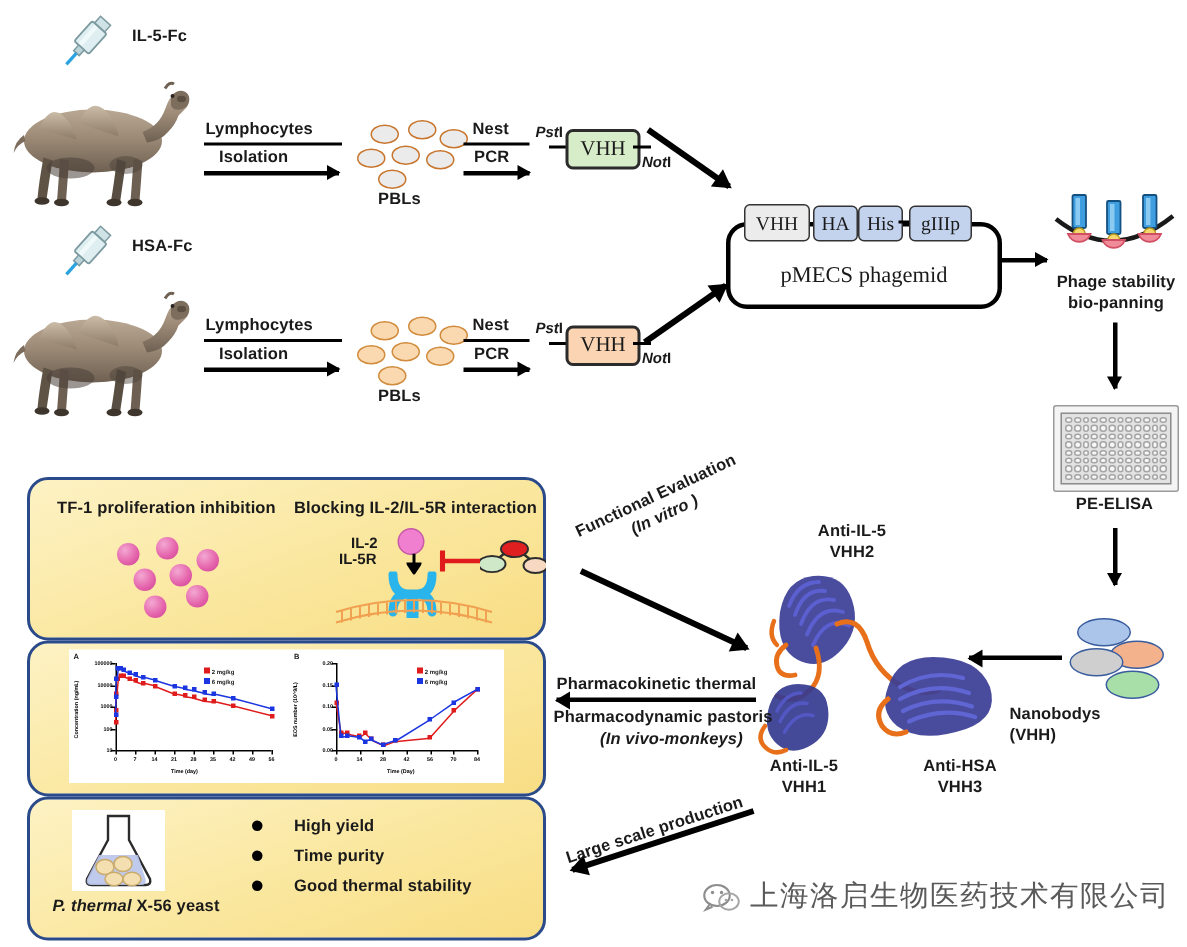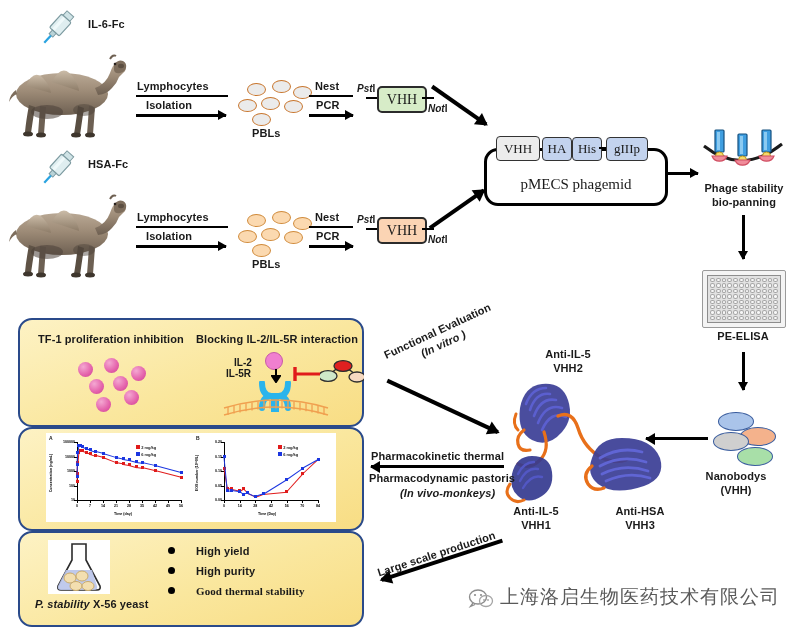--- a/index.html
+++ b/index.html
@@ -107,21 +107,21 @@
   <svg width="46" height="42" viewBox="0 0 46 42">
     <g transform="rotate(42 23 21)">
       <rect x="14" y="2" width="9" height="6" fill="#cfe3e6" stroke="#7c9aa0" stroke-width="1"></rect>
       <rect x="12" y="8" width="13" height="18" rx="1.5" fill="#dfeef0" stroke="#7c9aa0" stroke-width="1.2"></rect>
       <rect x="15" y="9" width="3" height="16" fill="#f2fafb" opacity=".85"></rect>
       <rect x="16" y="26" width="5" height="5" fill="#b9d3d8" stroke="#7c9aa0" stroke-width="1"></rect>
       <line x1="18.5" y1="31" x2="18.5" y2="41" stroke="#2aa3e0" stroke-width="2.2"></line>
     </g>
   </svg>
 </div>
-<div class="abs lbl" style="left:88px;top:18px;">IL-6-Fc</div>
+<div class="abs lbl" style="left:88px;top:18px;">IL-5-Fc</div>
 
 <div class="camel" style="left:2px;top:42px;">
   <svg width="132" height="100" viewBox="0 0 132 100">
     <defs>
       <linearGradient id="cbody1" x1="0" y1="0" x2="0" y2="1">
         <stop offset="0%" stop-color="#b9a894"></stop>
           <stop offset="45%" stop-color="#9c8a76"></stop>
         <stop offset="100%" stop-color="#6e6052"></stop>
       </linearGradient>
       <linearGradient id="chump1" x1="0" y1="0" x2="0" y2="1">
@@ -420,21 +420,21 @@
     </div>
 </div>
 <div class="abs lbl" style="left:702px;top:330px;width:82px;text-align:center;">PE-ELISA</div>
 
 <div class="arrow-v" style="left:742px;top:352px;height:38px;"></div>
 
 <div class="nb" style="left:718px;top:412px;width:34px;height:17px;background:#aac4ea;"></div>
 <div class="nb" style="left:740px;top:427px;width:34px;height:17px;background:#f4b28c;"></div>
 <div class="nb" style="left:713px;top:432px;width:34px;height:17px;background:#cfcfcf;"></div>
 <div class="nb" style="left:737px;top:447px;width:34px;height:17px;background:#a8dfa8;"></div>
-<div class="abs lbl" style="left:689px;top:470px;width:94px;text-align:center;">
+<div class="abs lbl" style="left:673px;top:470px;width:94px;">
   <div>Nanobodys</div>
   <div>(VHH)</div>
 </div>
 
 <div class="abs" style="left:500px;top:370px;">
   <svg width="200" height="150" viewBox="0 0 200 150">
 
     <g transform="translate(12,10)">
       <path d="M8 28 q4 -22 22 -24 q20 -2 26 16 q6 18 -6 32 q-14 16 -30 8 q-15 -8 -12 -32 z" fill="#3b3e96" opacity=".92"></path>
       <path d="M14 24 q6 -16 20 -16 M18 30 q6 -18 20 -16 M22 36 q7 -19 22 -16 M26 43 q8 -20 24 -15 M30 50 q9 -20 24 -13" stroke="#5b5fcf" stroke-width="2.6" fill="none" stroke-linecap="round"></path>
@@ -752,28 +752,28 @@
   <svg width="62" height="54" viewBox="0 0 62 54">
     <path d="M24 4 L24 20 L10 46 q-1 4 3 4 L49 50 q4 0 3 -4 L38 20 L38 4 Z" fill="#ffffff" stroke="#2b2b2b" stroke-width="1.6"></path>
     <path d="M18 30 L44 30 L49 46 q1 4 -3 4 L13 50 q-4 0 -3 -4 Z" fill="#b9c4ea" opacity=".9"></path>
     <ellipse cx="22" cy="38" rx="6" ry="5" fill="#f3dfb0" stroke="#c9ab6c" stroke-width="1"></ellipse>
     <ellipse cx="34" cy="36" rx="6" ry="5" fill="#f3dfb0" stroke="#c9ab6c" stroke-width="1"></ellipse>
     <ellipse cx="28" cy="46" rx="6" ry="4.5" fill="#f3dfb0" stroke="#c9ab6c" stroke-width="1"></ellipse>
     <ellipse cx="40" cy="46" rx="6" ry="4.5" fill="#f3dfb0" stroke="#c9ab6c" stroke-width="1"></ellipse>
   </svg>
 </div>
 <div class="abs lbl" style="left:35px;top:598px;white-space:nowrap;">
-  <i>P. stability</i><span> X-56 yeast</span>
+  <i>P. thermal</i><span> X-56 yeast</span>
 </div>
 <div class="bullet" style="left:168px;top:547px;"></div>
 <div class="abs lbl" style="left:196px;top:545px;">High yield</div>
 <div class="bullet" style="left:168px;top:567px;"></div>
-<div class="abs lbl" style="left:196px;top:565px;">High purity</div>
+<div class="abs lbl" style="left:196px;top:565px;">Time purity</div>
 <div class="bullet" style="left:168px;top:587px;"></div>
-<div class="abs lbl" style="left:196px;top:585px;font-family:Liberation Serif, serif;">Good thermal stability</div>
+<div class="abs lbl" style="left:196px;top:585px;">Good thermal stability</div>
 
 <div class="abs" style="left:468px;top:588px;">
   <svg width="26" height="22" viewBox="0 0 26 22">
     <ellipse cx="10" cy="9" rx="8.5" ry="7" fill="none" stroke="#8d8d8d" stroke-width="1.4"></ellipse>
     <path d="M5 15 l-2.5 3.5 L7 16.5" fill="none" stroke="#8d8d8d" stroke-width="1.3"></path>
     <circle cx="7" cy="7" r="1.1" fill="#8d8d8d"></circle>
     <circle cx="13" cy="7" r="1.1" fill="#8d8d8d"></circle>
     <ellipse cx="18" cy="13" rx="6.5" ry="5.5" fill="none" stroke="#a5a5a5" stroke-width="1.3"></ellipse>
     <circle cx="16" cy="12" r=".9" fill="#a5a5a5"></circle>
     <circle cx="20" cy="12" r=".9" fill="#a5a5a5"></circle>

